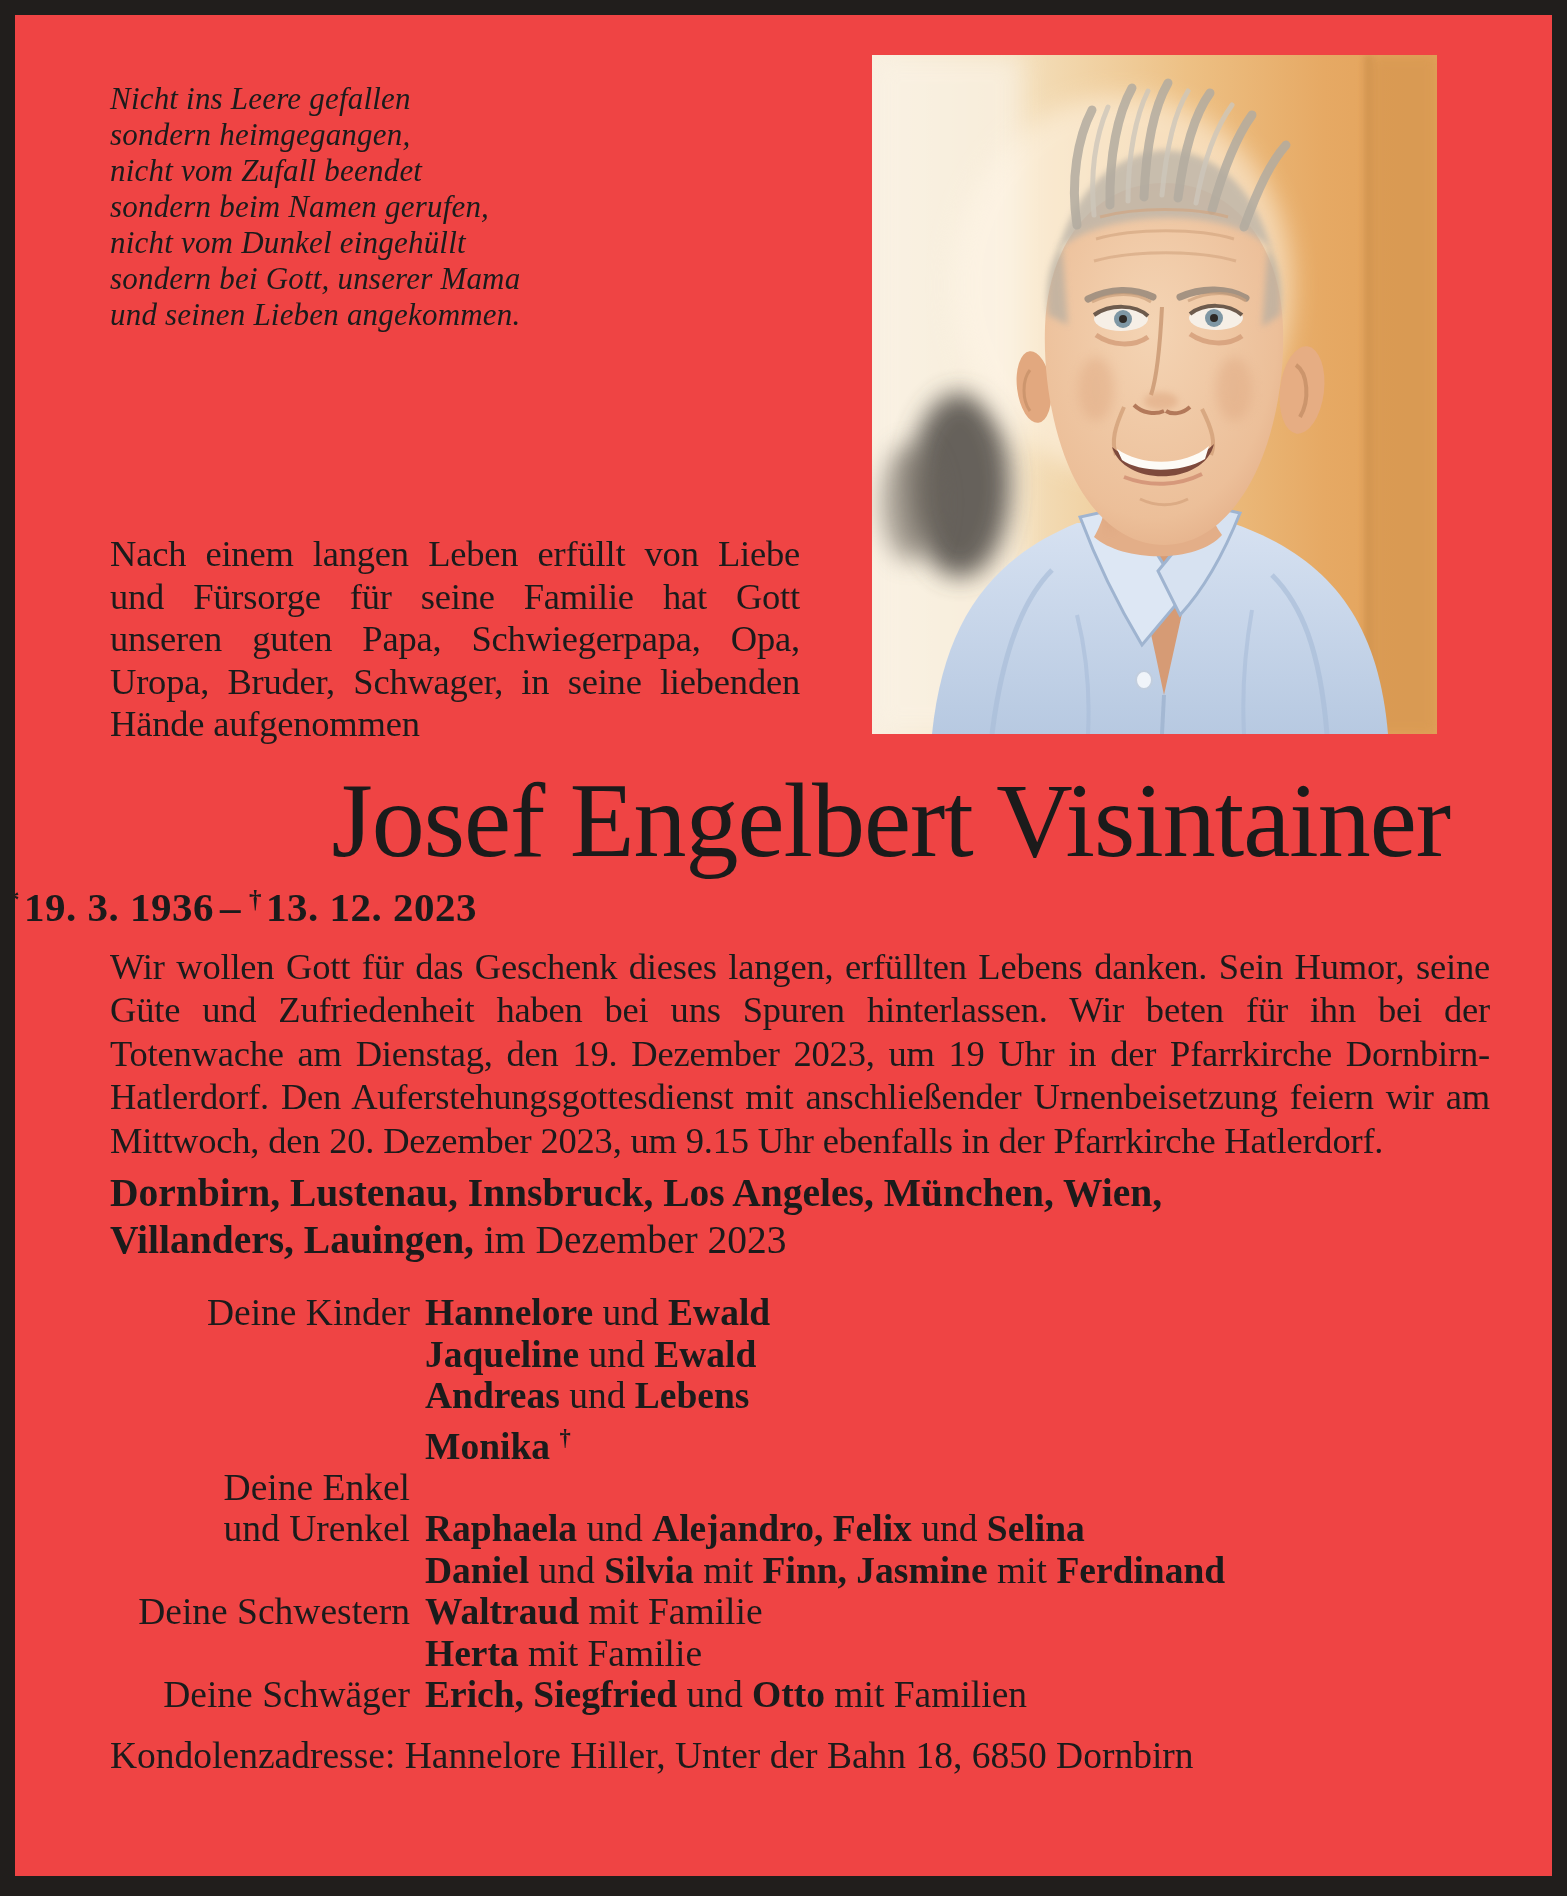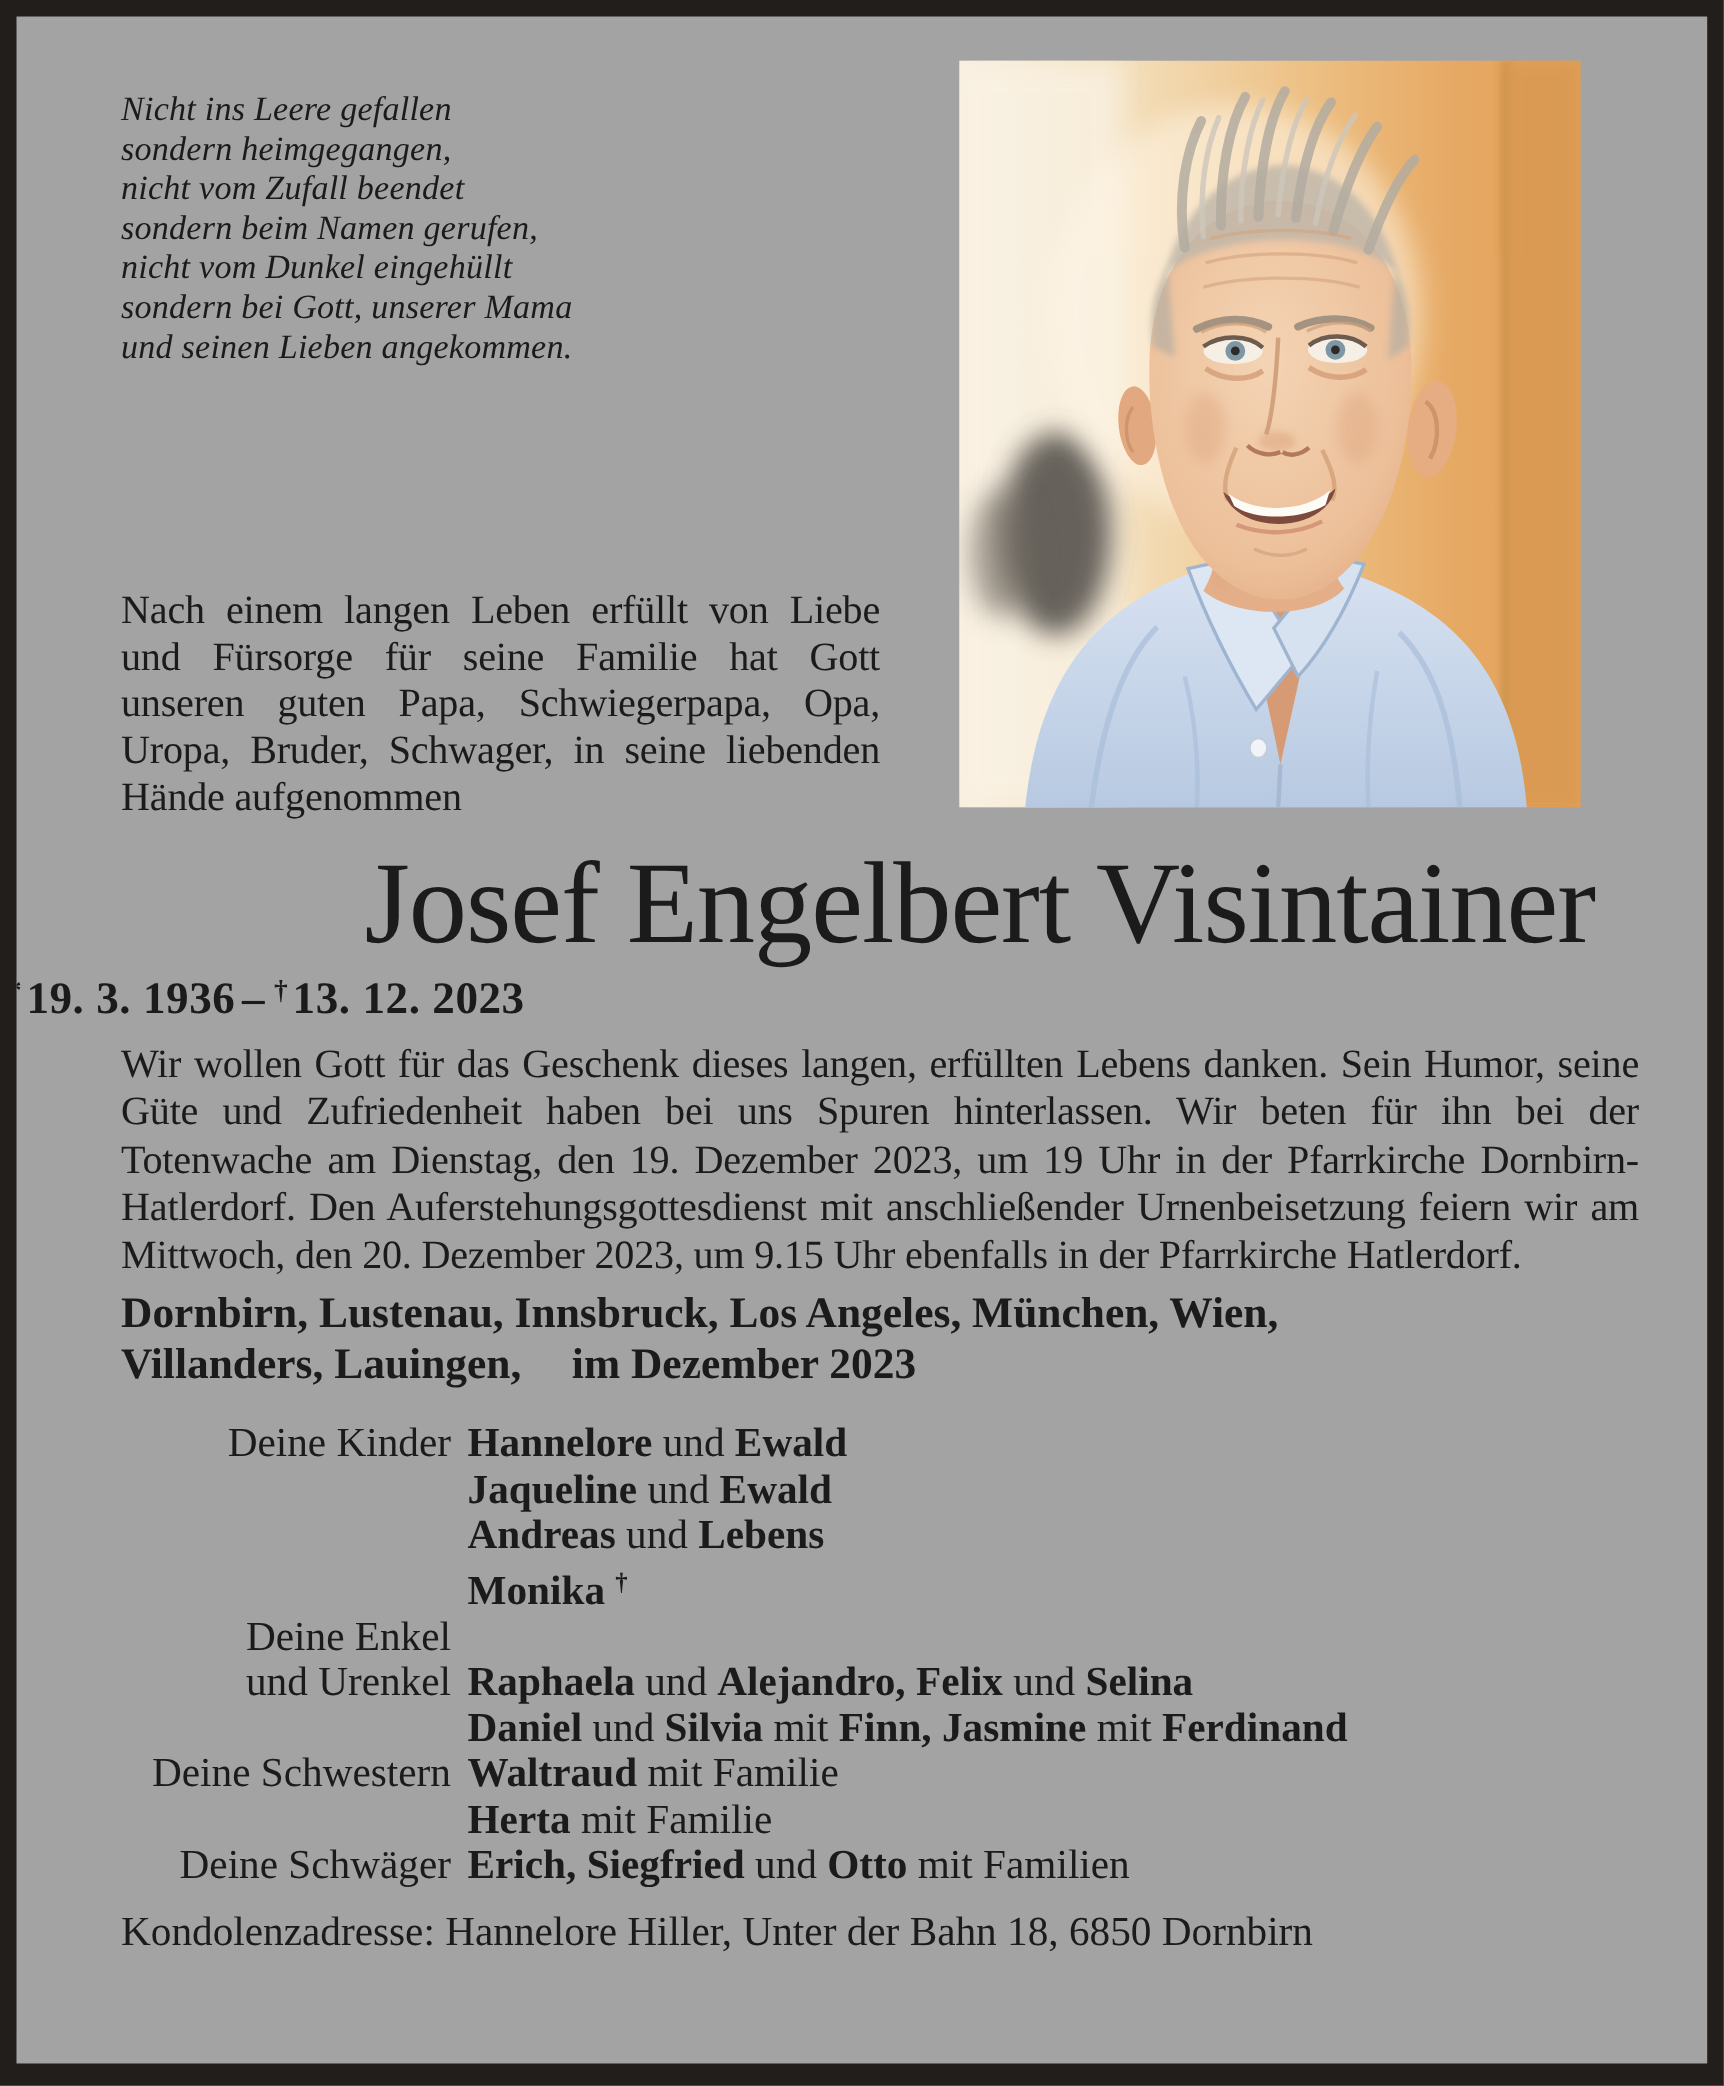--- a/index.html
+++ b/index.html
@@ -2,21 +2,21 @@
 <html><head>
 <meta charset="utf-8">
 <style>
   html,body{margin:0;padding:0;background:#2a2a2a;}
   .page{
     position:relative;
     width:1567px;height:1896px;
     box-sizing:border-box;
     border:15px solid #211e1c;
     border-bottom-width:20px;
-    background:#a3a3a3;
+    background:#ef4444;
     color:#1b1b1b;
     font-family:"Liberation Serif", serif;
     padding:40px 62px 0 95px;
     overflow:hidden;
   }
   .top-section{display:flex;gap:72px;align-items:flex-start;}
   .left-col{width:690px;flex:0 0 auto;}
   .poem{
     margin-top:26px;
     font-style:italic;
@@ -53,21 +53,21 @@
     font-size:36.5px;line-height:43.5px;
     text-align:justify;
     letter-spacing:-.2px;
   }
   .places{
     margin-top:8px;
     font-size:39.5px;line-height:47px;
     font-weight:700;
     white-space:pre-line;
   }
-  .places .date-part{font-weight:700;margin-left:36px;}
+  .places .date-part{font-weight:400;}
   .family{margin-top:28px;font-size:37.5px;line-height:41.5px;}
   .fam-row{display:flex;}
   .fam-label{width:300px;flex:0 0 auto;text-align:right;}
   .fam-names{margin-left:15px;}
   .fam-names .b{font-weight:700;}
   .fam-names sup{font-weight:700;font-size:60%;}
   .condolence{margin-top:18px;font-size:37.5px;}
 </style>
 </head>
 <body>

